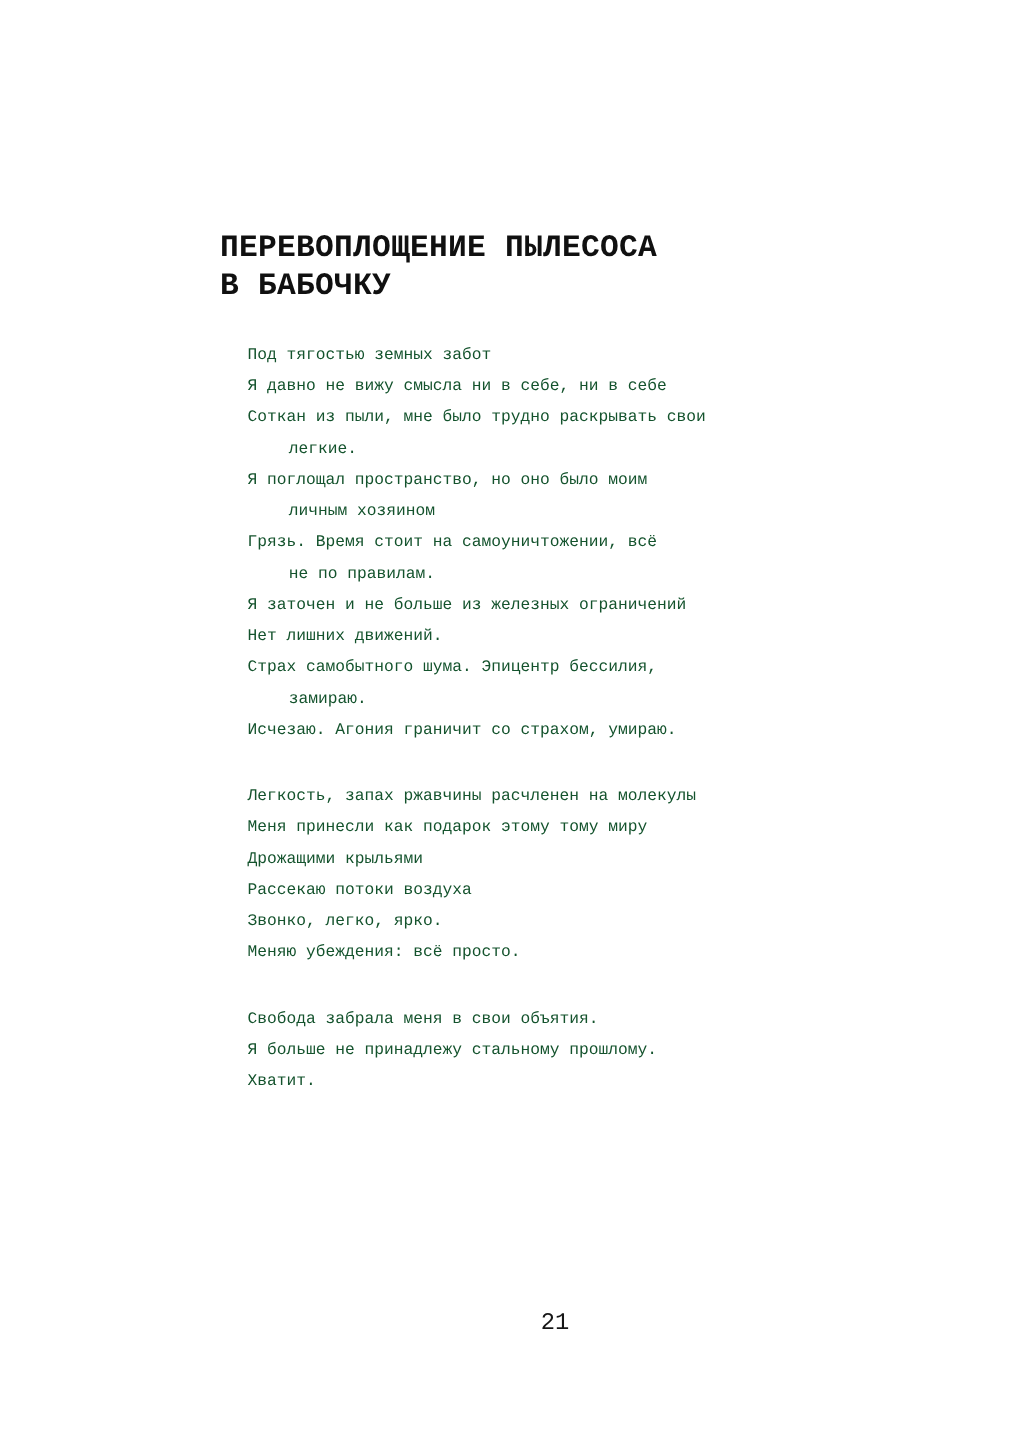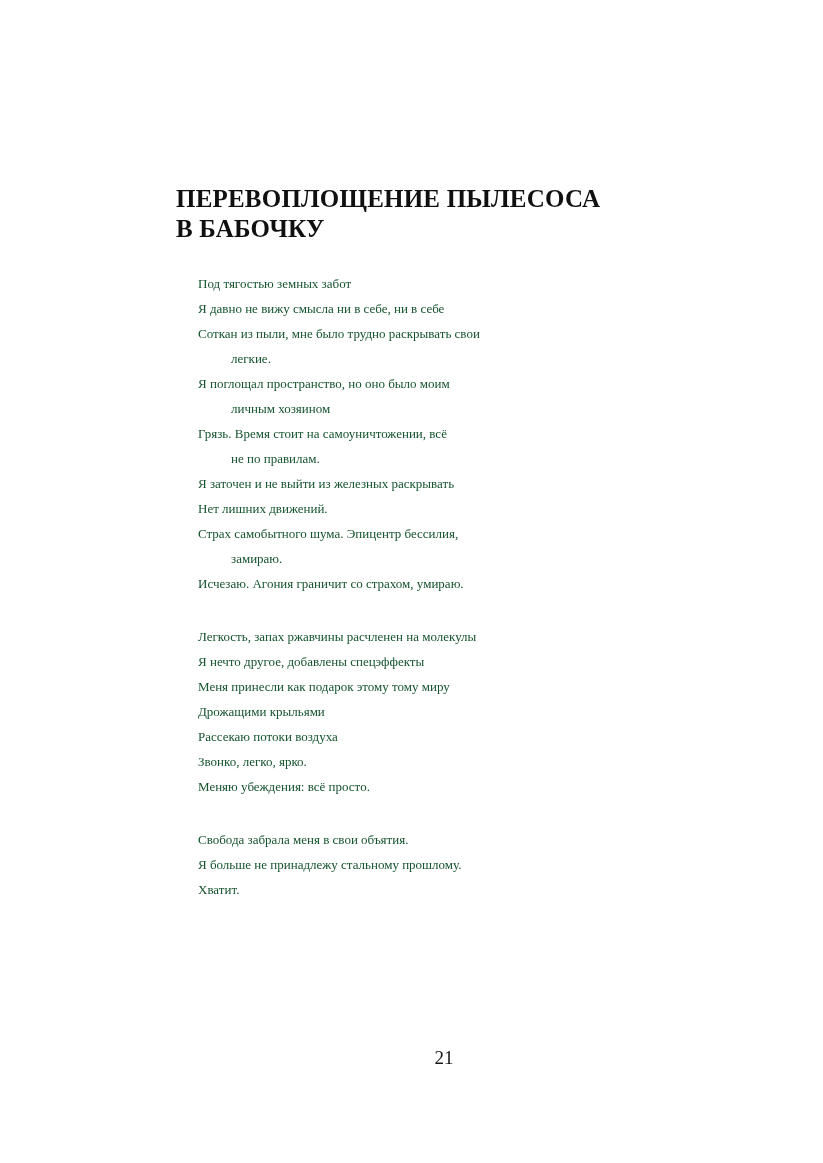--- a/index.html
+++ b/index.html
@@ -6,21 +6,21 @@
     margin: 0;
     padding: 0;
     background: #ffffff;
   }
   .page {
     position: relative;
     width: 724px;
     height: 1163px;
     background: #ffffff;
     overflow: hidden;
-    font-family: Liberation Serif, serif;
+    font-family: Liberation Mono, monospace;
     color: #151515;
   }
   .title {
     position: absolute;
     left: 176px;
     top: 184px;
     margin: 0;
     font-size: 25px;
     font-weight: 700;
     line-height: 30px;
@@ -63,29 +63,28 @@
   <div class="poem" id="poem">
       <div class="stanza">
         <div class="line">Под тягостью земных забот</div>
         <div class="line">Я давно не вижу смысла ни в себе, ни в себе</div>
         <div class="line">Соткан из пыли, мне было трудно раскрывать свои</div>
         <div class="line indent">легкие.</div>
         <div class="line">Я поглощал пространство, но оно было моим</div>
         <div class="line indent">личным хозяином</div>
         <div class="line">Грязь. Время стоит на самоуничтожении, всё</div>
         <div class="line indent">не по правилам.</div>
-        <div class="line">Я заточен и не выйти из железных раскрывать</div>
+        <div class="line">Я заточен и не больше из железных ограничений</div>
         <div class="line">Нет лишних движений.</div>
         <div class="line">Страх самобытного шума. Эпицентр бессилия,</div>
         <div class="line indent">замираю.</div>
         <div class="line">Исчезаю. Агония граничит со страхом, умираю.</div>
       </div>
       <div class="stanza">
         <div class="line">Легкость, запах ржавчины расчленен на молекулы</div>
-        <div class="line">Я нечто другое, добавлены спецэффекты</div>
         <div class="line">Меня принесли как подарок этому тому миру</div>
         <div class="line">Дрожащими крыльями</div>
         <div class="line">Рассекаю потоки воздуха</div>
         <div class="line">Звонко, легко, ярко.</div>
         <div class="line">Меняю убеждения: всё просто.</div>
       </div>
       <div class="stanza">
         <div class="line">Свобода забрала меня в свои объятия.</div>
         <div class="line">Я больше не принадлежу стальному прошлому.</div>
         <div class="line">Хватит.</div>

